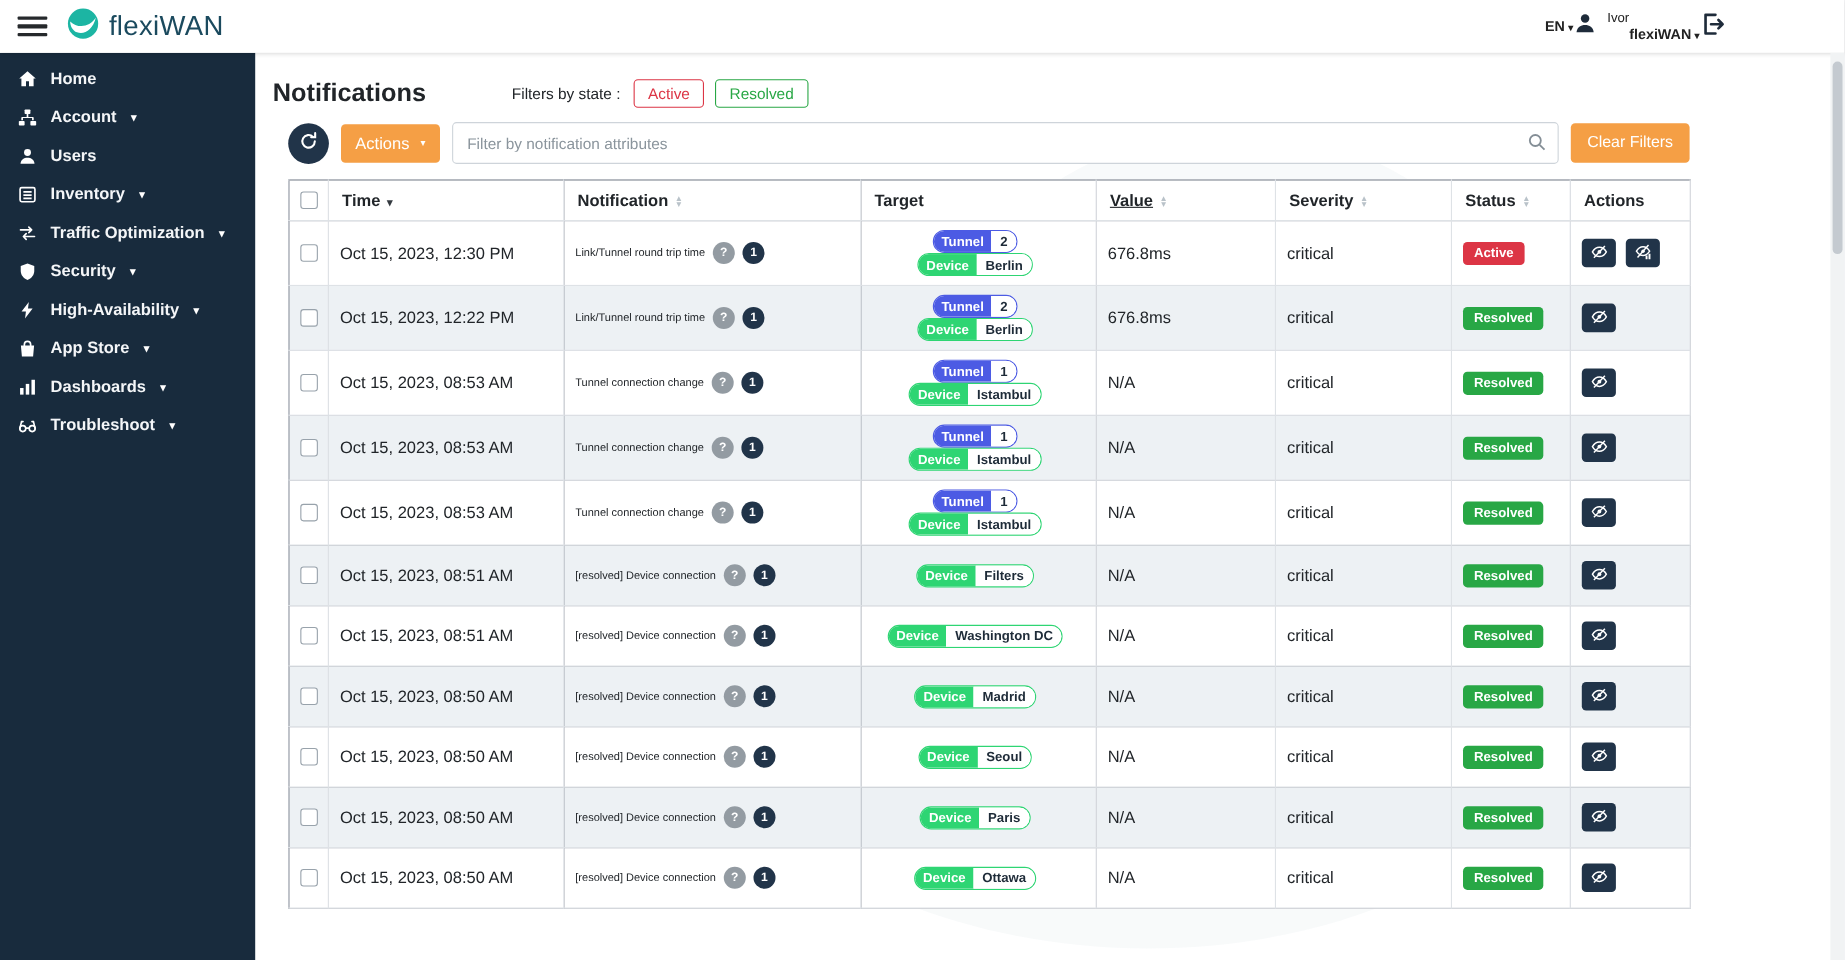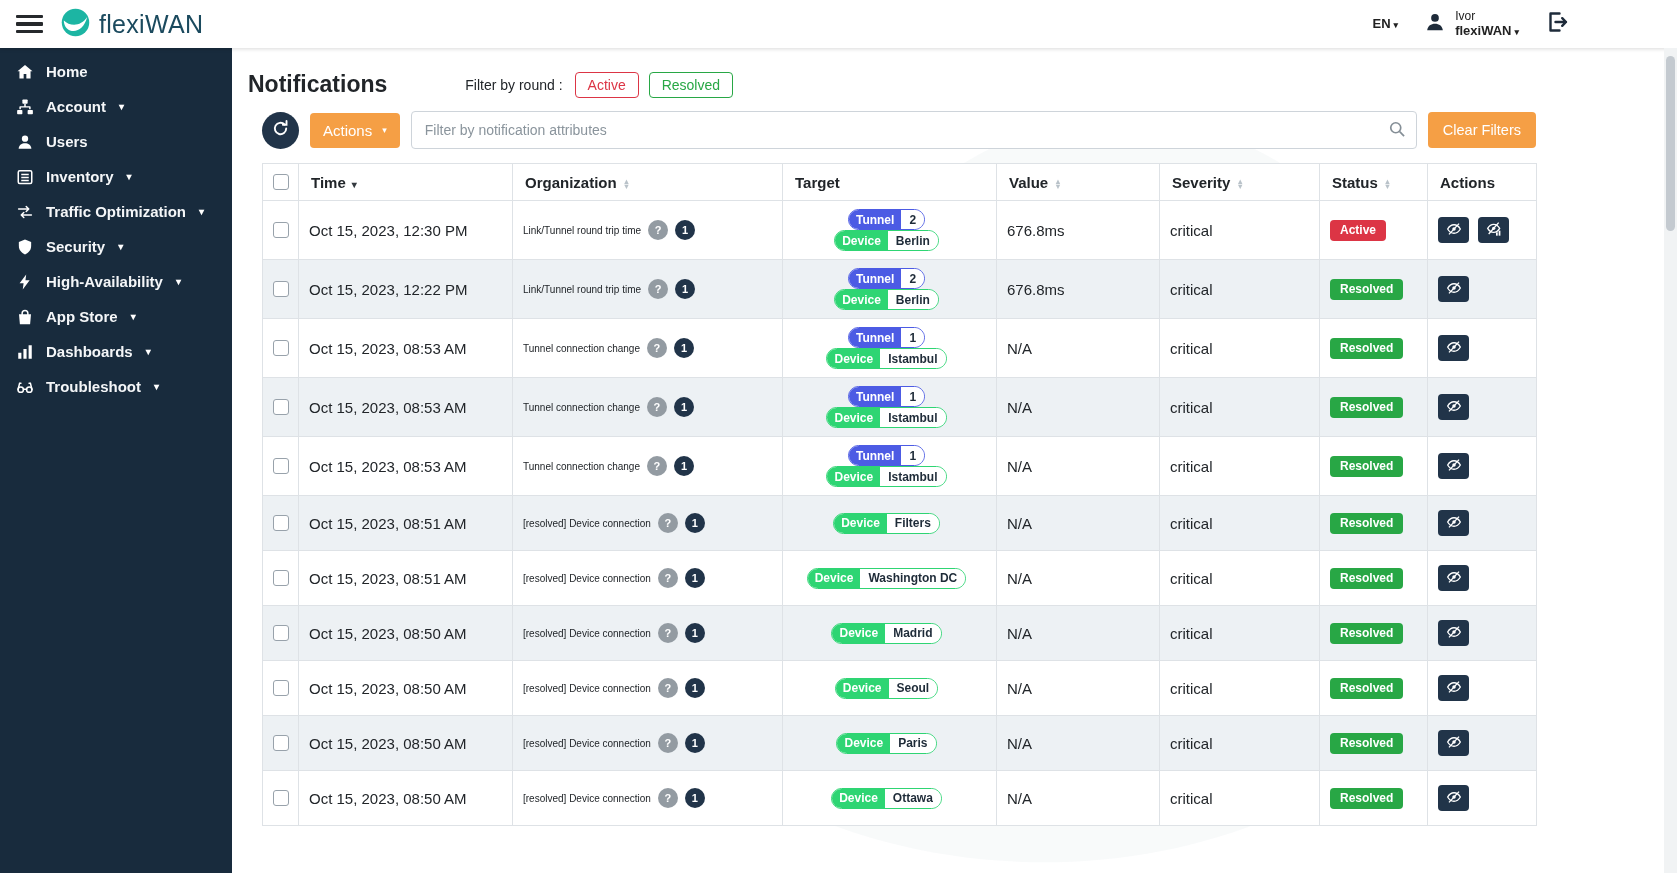--- a/index.html
+++ b/index.html
@@ -11,28 +11,28 @@
   .topbar { position:absolute; top:0; left:0; right:0; height:48px; background:#fff;
             display:flex; align-items:center; padding:0 108px 0 12px;
             box-shadow:0 1px 4px rgba(0,0,0,.15); z-index:30; }
   .hamburger { width:27px; height:19px; display:flex; flex-direction:column;
                justify-content:space-between; cursor:pointer; margin:0 16px 0 4px; }
   .hamburger i { display:block; height:3.4px; background:#26292c; border-radius:1px; }
   .logo { display:flex; align-items:center; gap:7px; cursor:pointer; }
   .logo svg { width:33px; height:33px; }
   .logo-text { font-size:25px; color:var(--logo-text); letter-spacing:.3px; }
   .logo-text b { font-weight:400; }
-  .topbar-right { margin-left:auto; display:flex; align-items:center; gap:26px; }
+  .topbar-right { margin-left:auto; display:flex; align-items:center; }
   .lang { font-size:13px; font-weight:700; color:#222; cursor:pointer; }
   .tb-caret { font-size:9px; color:#222; margin-left:3px; }
   .user-block { display:flex; align-items:center; gap:9px; cursor:pointer; }
   .user-block svg { width:22px; height:22px; }
   .user-names { line-height:1.2; text-align:left; }
   .user-first { font-size:12px; color:#222; }
-  .user-second { font-size:13px; font-weight:700; color:#222; }
+  .user-second { font-size:13px; font-weight:700; color:#222;margin-left:20px; }
   .logout-btn { background:none; border:none; cursor:pointer; display:flex; }
   .logout-btn svg { width:24px; height:24px; }
 
   
   .sidebar { position:absolute; top:48px; left:0; bottom:0; width:232px;
              background:var(--sidebar-bg); z-index:20; }
   .org-row { margin-top:18px; padding:9px 16px;
              border-top:1px solid rgba(255,255,255,.16);
              border-bottom:1px solid rgba(255,255,255,.16);
              font-size:14.5px; color:#fff; }
@@ -81,21 +81,21 @@
 
   
   table { width:100%; margin-top:14px; border-collapse:collapse; table-layout:fixed; background:#0f172a; }
   th, td { border:1px solid var(--border); }
   th { background:#fff; text-align:left; font-size:15px; font-weight:700; color:#212529;
        padding:8px 12px; height:37px; vertical-align:middle; cursor:pointer; }
   td { font-size:15px; color:#212529; padding:8px 10px; height:55px;
        vertical-align:middle; background:#fff; }
   tr.alt td { background:var(--row-alt); }
   th:nth-child(1){width:36px;} th:nth-child(2){width:214px;} th:nth-child(3){width:270px;}
-  th:nth-child(4){width:214px;} th:nth-child(5){width:163px;} th:nth-child(6){width:160px;}
+  th:nth-child(4){width:214px;} th:nth-child(5){width:163px;text-decoration:underline;} th:nth-child(6){width:160px;}
   th:nth-child(7){width:108px;} th:nth-child(8){width:109px;}
   .col-check { text-align:center; padding:8px 6px; }
   input.checkbox { appearance:none; -webkit-appearance:none; width:16px; height:16px; margin:0 auto;
                    border:1px solid #98a2ab; border-radius:3px; background:#fff; cursor:pointer; display:block; }
   .sort-active { font-size:10px; color:#343a40; margin-left:6px; }
   .sort-both { display:inline-flex; flex-direction:column; margin-left:6px; vertical-align:4px; }
   .sort-both span { font-size:7.5px; color:#b9c2c9; line-height:5px; }
 
   .notif-wrap { display:flex; align-items:center; gap:7px; }
   .notif-text { font-size:10px; white-space:nowrap; overflow:hidden; }
@@ -280,21 +280,21 @@
     <svg viewBox="0 0 1020 840">
         <circle cx="560" cy="340" r="300" fill="#f3f6f7"></circle>
         <path d="M140 520 C340 740 760 740 940 470 C880 790 420 870 160 690 Z" fill="#f3f6f7"></path>
         <path d="M250 330 C420 470 720 460 880 300 C760 470 430 520 250 420 Z" fill="#fff"></path>
       </svg>
   </div>
   <div class="content">
 
     <div class="title-row">
       <h1 class="page-title">Notifications</h1>
-      <span class="filter-state-label">Filter by round :</span>
+      <span class="filter-state-label">Filters by state :</span>
       <span class="state-filters">
           <button class="state-filter" style="color: rgb(220, 53, 69); border-color: rgb(220, 53, 69);">Active</button>
           <button class="state-filter" style="color: rgb(40, 167, 69); border-color: rgb(40, 167, 69);">Resolved</button>
         </span>
     </div>
 
     <div class="table-zone">
       <div class="toolbar">
         <button class="refresh-btn">
           <span>
@@ -320,21 +320,21 @@
         <button class="clearfilters-btn">Clear Filters</button>
       </div>
 
       <table>
         <thead>
             <tr>
               <th class="col-check">
                 <input type="checkbox" class="checkbox" style="">
               </th>
               <th><span class="th-label">Time</span><span class="sort-active">▾</span></th>
-              <th><span class="th-label">Organization</span><span class="sort-both">
+              <th><span class="th-label">Notification</span><span class="sort-both">
                   <span>▲</span>
                   <span>▼</span>
                 </span></th>
               <th><span class="th-label">Target</span></th>
               <th><span class="th-label">Value</span><span class="sort-both">
                   <span>▲</span>
                   <span>▼</span>
                 </span></th>
               <th><span class="th-label">Severity</span><span class="sort-both">
                   <span>▲</span>

